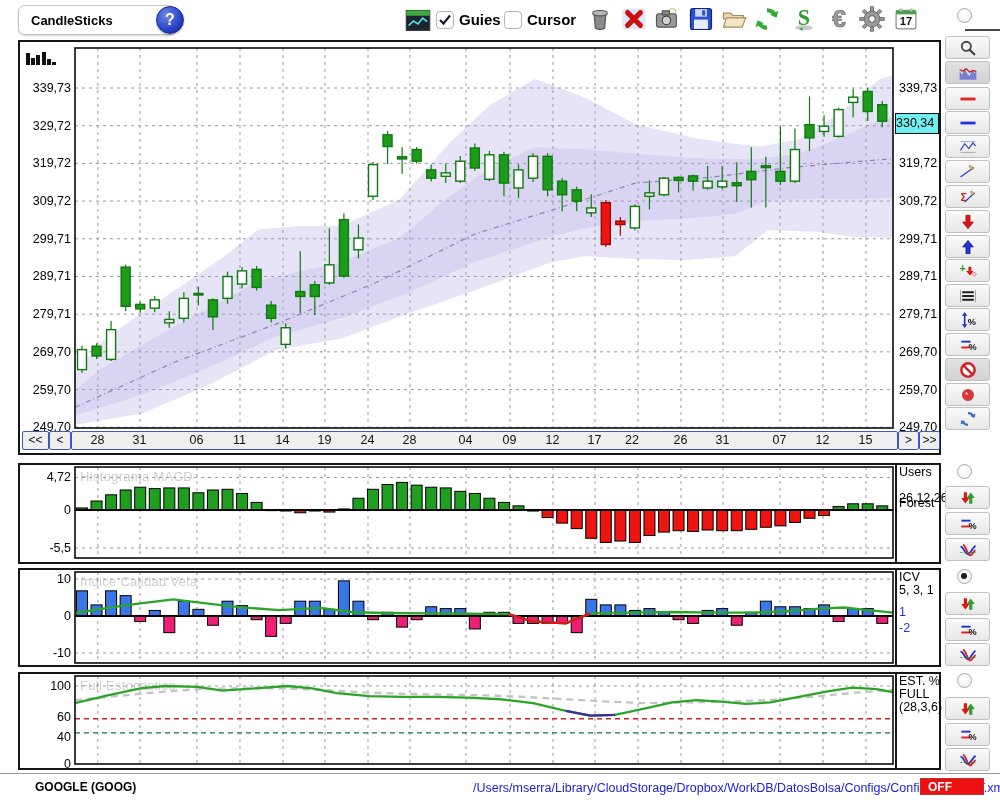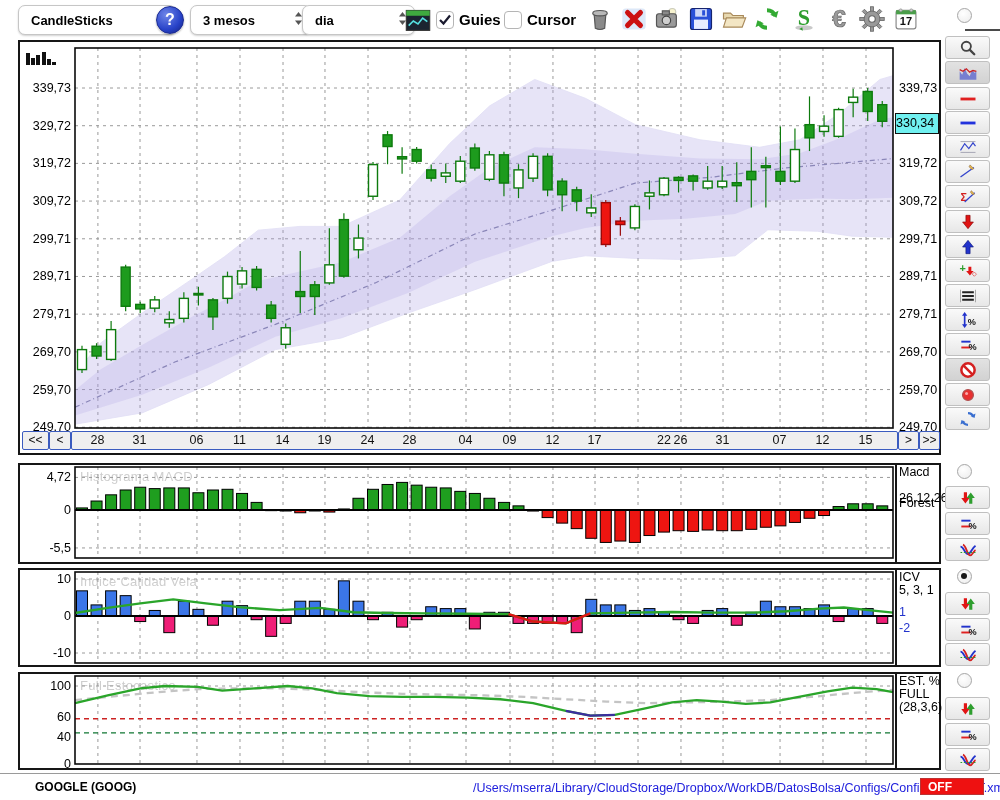--- a/index.html
+++ b/index.html
@@ -60,34 +60,20 @@
 <div class="toolbar">
   <div class="dropdown" style="left:18px;width:137px">
     <span>CandleSticks</span>
     <span><svg width="9" height="15">
           <path d="M4.5 1 L8 5.5 H1 Z" fill="#555"></path>
           <path d="M4.5 14 L8 9.5 H1 Z" fill="#555"></path>
         </svg></span>
   </div>
   <div class="helpbtn" style="left:156px">
     <span>?</span>
-  </div>
-  <div class="dropdown" style="left:190px;width:100px">
-    <span>3 mesos</span>
-    <span><svg width="9" height="15">
-          <path d="M4.5 1 L8 5.5 H1 Z" fill="#555"></path>
-          <path d="M4.5 14 L8 9.5 H1 Z" fill="#555"></path>
-        </svg></span>
-  </div>
-  <div class="dropdown" style="left:302px;width:92px">
-    <span>dia</span>
-    <span><svg width="9" height="15">
-          <path d="M4.5 1 L8 5.5 H1 Z" fill="#555"></path>
-          <path d="M4.5 14 L8 9.5 H1 Z" fill="#555"></path>
-        </svg></span>
   </div>
   <button class="ticobtn" style="left:403px;top:6px">
     <span><svg viewBox="0 0 24 24">
           <rect x="2" y="3" width="20" height="17" fill="#1b2430" stroke="#333"></rect>
           <rect x="2" y="3" width="20" height="4.5" fill="#3faa3f"></rect>
           <polyline points="4,16 8,12 12,14.5 16,9.5 20,12.5" fill="none" stroke="#55e0e0" stroke-width="1.4"></polyline>
         </svg></span>
   </button>
   <div class="chk" style="left:436px">
     <svg width="16" height="16" viewBox="0 0 16 16">
@@ -365,21 +351,21 @@
           <span class="datelab" style="left: 112.464px;">06</span>
           <span class="datelab" style="left: 155.491px;">11</span>
           <span class="datelab" style="left: 198.517px;">14</span>
           <span class="datelab" style="left: 240.481px;">19</span>
           <span class="datelab" style="left: 283.508px;">24</span>
           <span class="datelab" style="left: 325.471px;">28</span>
           <span class="datelab" style="left: 381.504px;">04</span>
           <span class="datelab" style="left: 425.512px;">09</span>
           <span class="datelab" style="left: 468.457px;">12</span>
           <span class="datelab" style="left: 510.503px;">17</span>
-          <span class="datelab" style="left: 580px;">22</span>
+          <span class="datelab" style="left: 543px; text-align: right;">22</span>
           <span class="datelab" style="left: 596.474px;">26</span>
           <span class="datelab" style="left: 638.52px;">31</span>
           <span class="datelab" style="left: 695.534px;">07</span>
           <span class="datelab" style="left: 738.479px;">12</span>
           <span class="datelab" style="left: 781.506px;">15</span>
         </div>
       </div>
     <div class="navbtn" style="left:878px;width:19px">&gt;</div>
     <div class="navbtn" style="left:899px;width:19px">&gt;&gt;</div>
   </div>
@@ -466,21 +452,21 @@
         <rect x="842.2" y="38.79" width="11" height="6.210000000000001" fill="#1f9e1f" stroke="#000" stroke-width="1"></rect>
         <rect x="856.75" y="40.86" width="11" height="4.14" fill="#1f9e1f" stroke="#000" stroke-width="1"></rect>
       </g>
       <line x1="55" y1="45" x2="873" y2="45" stroke="#000" stroke-width="2"></line>
       <rect x="55" y="2" width="818" height="91" fill="none" stroke="#0a0a0a" stroke-width="1.6"></rect>
     </svg>
   <span class="axlab left" style="top:5px">4,72</span>
   <span class="axlab left" style="top:38px">0</span>
   <span class="axlab left" style="top:76px">-5,5</span>
   <div class="rdiv"></div>
-  <span class="rlab" style="top:1px">Macd</span>
+  <span class="rlab" style="top:1px">Users</span>
   <span class="rlab" style="top:32px">Forest</span>
   <span class="rlab" style="top:27px">26,12,26</span>
 </div>
 
 <div class="panel" style="top:568px;height:99px" id="icv-panel">
   <span class="wmark">Indice Calidad Vela</span>
   <svg id="icv-svg" style="position:absolute;left:0;top:0" width="919" height="95">
       <line x1="77.904" y1="2" x2="77.904" y2="93" stroke="#9a9a9a" stroke-width="1" stroke-dasharray="3,4"></line>
       <line x1="120.031" y1="2" x2="120.031" y2="93" stroke="#9a9a9a" stroke-width="1" stroke-dasharray="3,4"></line>
       <line x1="176.9638" y1="2" x2="176.9638" y2="93" stroke="#9a9a9a" stroke-width="1" stroke-dasharray="3,4"></line>

